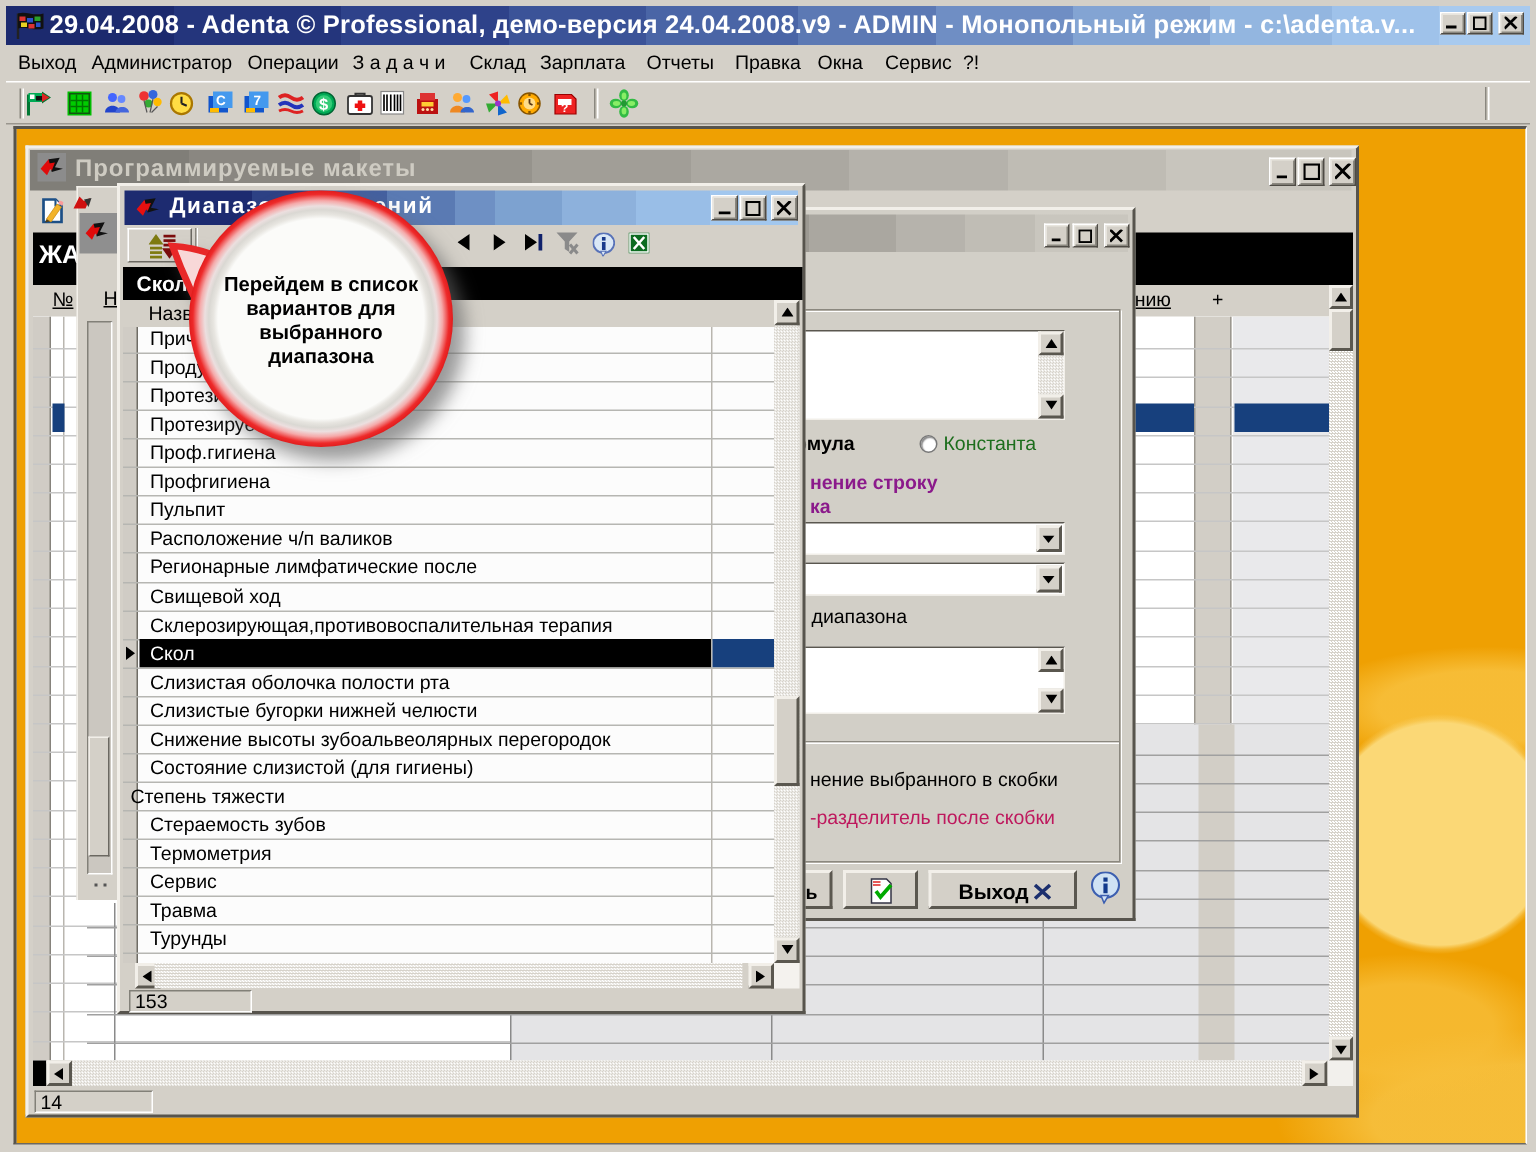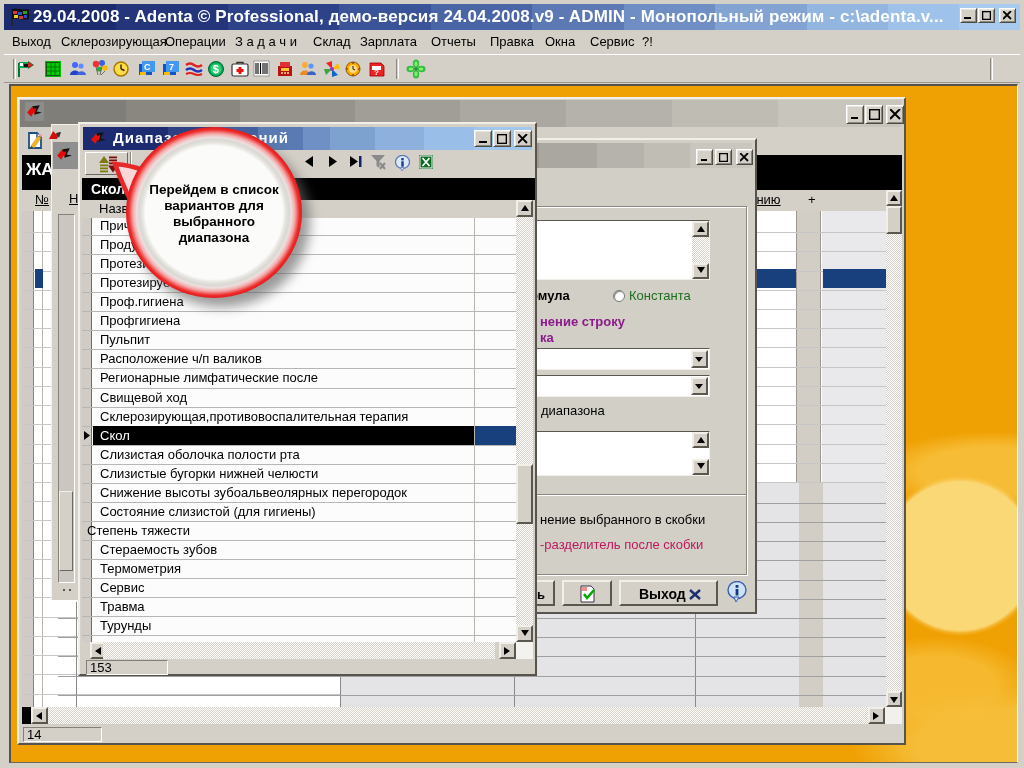--- a/index.html
+++ b/index.html
@@ -37,21 +37,21 @@
     </div>
   <div class="wbtn" style="left:995px;top:4px">
       <svg width="9" height="9">
         <path d="M0 0 L8 8 M8 0 L0 8" stroke="#000" stroke-width="1.8"></path>
       </svg>
     </div>
 </div>
 
 <div class="abs" style="left:4px;top:30px;width:1016px;height:24px;background:#d4d0c8;font-size:13px;color:#000">
   <span class="abs" style="left:8px;top:4px">Выход</span>
-  <span class="abs" style="left:57px;top:4px">Склерозирующая</span>
+  <span class="abs" style="left:57px;top:4px">Администратор</span>
   <span class="abs" style="left:161px;top:4px">Операции</span>
   <span class="abs" style="left:231px;top:4px">З а д а ч и</span>
   <span class="abs" style="left:309px;top:4px">Склад</span>
   <span class="abs" style="left:356px;top:4px">Зарплата</span>
   <span class="abs" style="left:427px;top:4px">Отчеты</span>
   <span class="abs" style="left:486px;top:4px">Правка</span>
   <span class="abs" style="left:541px;top:4px">Окна</span>
   <span class="abs" style="left:586px;top:4px">Сервис</span>
   <span class="abs" style="left:638px;top:4px">?!</span>
 </div>
@@ -197,20 +197,21 @@
  linear-gradient(180deg,#efa002,#efa002);border-top:2px solid #56534c;border-left:2px solid #56534c;border-right:1px solid #fff;border-bottom:1px solid #6b6861"></div>
 
 <div class="abs raised" id="bigwin" style="left:17px;top:97px;width:889px;height:648px;background:#d4d0c8">
  <div class="abs" style="left:1px;top:1px;width:881px;height:27px;background:linear-gradient(90deg,#807e78 0%,#807e78 12%,#8a8781 12%,#8a8781 25%,#96938c 25%,#96938c 38%,#a19e97 38%,#a19e97 50%,#aba8a1 50%,#aba8a1 62%,#b5b2ab 62%,#b5b2ab 74%,#bfbcb4 74%,#bfbcb4 86%,#c8c5bd 86%)">
    <div class="abs" style="left:5px;top:2px;width:19px;height:19px;background:#8c8c8c"></div>
    <svg class="abs" style="left:6px;top:3px" width="17" height="17" viewBox="0 0 16 16">
      <path d="M1 9 L6 3 L8 7 L5 13 Z" fill="#e00b0b"></path>
         <path d="M6 3 L13 2 L10 8 L15 9 L8 11 Z" fill="#111"></path>
         <path d="M4 6 L10 5 L8 10 Z" fill="#e00b0b"></path>
    </svg>
+   <div class="abs" style="left:30px;top:4px;font-size:16px;font-weight:bold;color:#cecbc2;white-space:nowrap;letter-spacing:.6px">Программируемые макеты</div>
    <div class="wbtn" style="left:826px;top:5px;width:18px;height:19px">
         <svg width="9" height="9">
           <rect x="0" y="7" width="7" height="2" fill="#000"></rect>
         </svg>
       </div>
    <div class="wbtn" style="left:845px;top:5px;width:18px;height:19px">
         <svg width="11" height="11">
           <rect x="0.5" y="0.5" width="10" height="10" fill="none" stroke="#000" stroke-width="1.8"></rect>
         </svg>
       </div>

